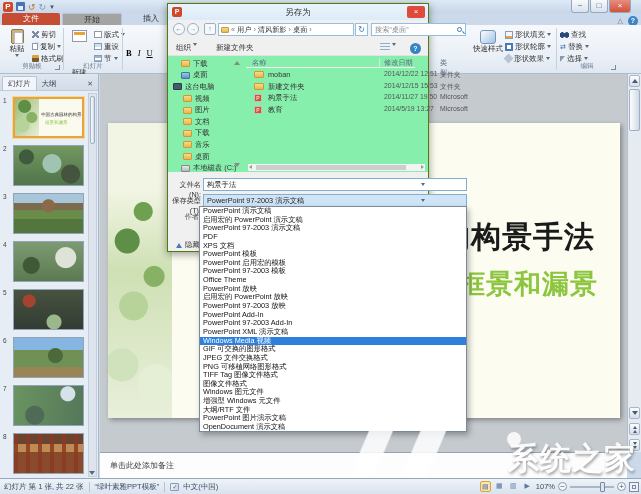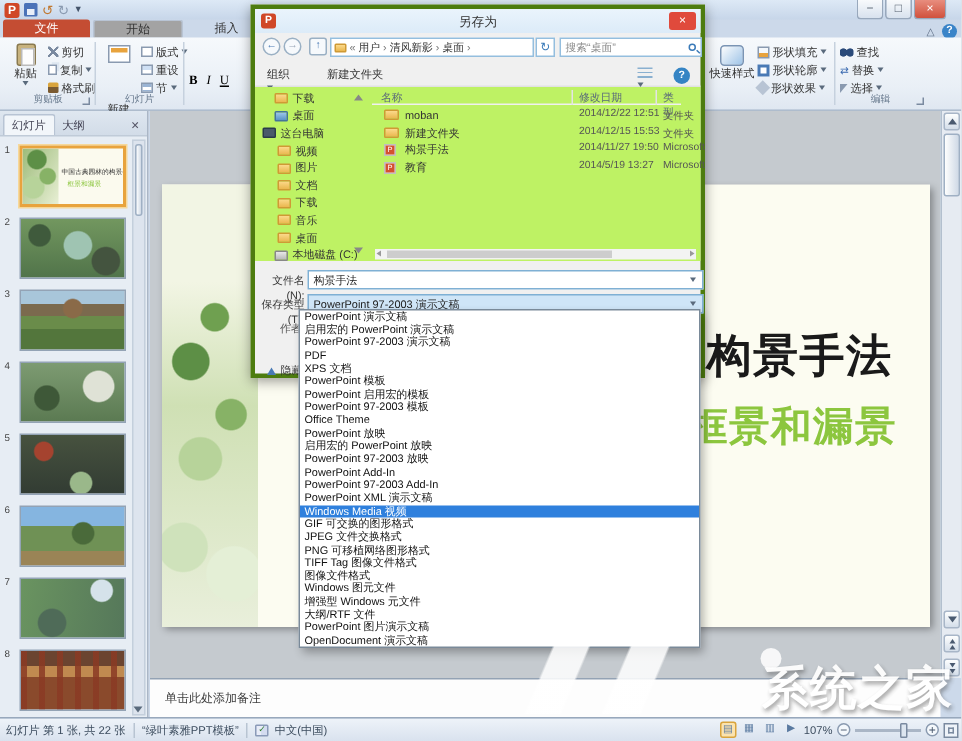--- a/index.html
+++ b/index.html
@@ -112,39 +112,39 @@
 .sb-right{position:absolute;right:2px;top:0;height:15px;display:flex;align-items:center;gap:3px;}
 .view-ic{width:11px;height:11px;font-size:7px;line-height:10px;text-align:center;color:#5a7aa0;}
 .view-ic.sel{background:#fbe3ae;border:1px solid #d9a43c;border-radius:2px;}
 .zoom-btn{width:9px;height:9px;border:1px solid #8a9ab0;border-radius:50%;background:#f4f8fc;font-size:8px;line-height:7px;text-align:center;color:#44546a;}
 .slider-track{width:44px;height:2px;background:#aab6c6;position:relative;}
 .slider-thumb{position:absolute;left:30px;top:-4px;width:5px;height:10px;background:#dde6f0;border:1px solid #7a8aa0;border-radius:1px;}
 .fit-ic{width:10px;height:10px;border:1px solid #7a8aa0;background:#eef3f9;position:relative;}
 .fit-ic:after{content:"";position:absolute;inset:2px;border:1px dashed #7a8aa0;}
 
 
-.dialog{position:absolute;left:167px;top:3px;width:303px;height:249px;background:#f0f0f0;border:3px solid #4d7c0f;box-shadow:0 2px 8px rgba(0,0,0,.4);z-index:10;}
+.dialog{position:absolute;left:167px;top:3px;width:262px;height:249px;background:#f0f0f0;border:1px solid #4d7c0f;box-shadow:0 2px 8px rgba(0,0,0,.4);z-index:10;}
 .dlg-title{position:absolute;left:0;top:0;right:0;height:16px;background:linear-gradient(#eaf4fc,#dcebf8);}
 .dlg-title-text{position:absolute;left:0;right:0;top:3px;text-align:center;font-size:8.5px;color:#333;}
 .dlg-picon{position:absolute;left:4px;top:3px;width:10px;height:10px;background:#d04727;color:#fff;font-size:7px;font-weight:bold;line-height:10px;text-align:center;border-radius:2px;}
 .dlg-close{position:absolute;right:3px;top:2px;width:18px;height:12px;background:#e04a3c;border-radius:2px;color:#fff;font-size:8px;line-height:11px;text-align:center;}
 .dlg-nav{position:absolute;left:0;top:16px;right:0;height:19px;}
 .nav-circle{position:absolute;top:3px;width:12px;height:12px;border:1px solid #9ab0c4;border-radius:50%;font-size:7px;line-height:10px;text-align:center;background:#f6f9fc;}
 .crumb{position:absolute;left:50px;top:3px;width:136px;height:13px;background:#fff;border:1px solid #94bede;display:flex;align-items:center;gap:1px;padding:0 2px;font-size:7.2px;color:#333;overflow:hidden;white-space:nowrap;}
 .crumb-folder{width:8px;height:6px;background:linear-gradient(#fbd98a,#eab74f);border:1px solid #cf9a35;border-radius:1px;flex:0 0 auto;}
 .bc-sep{color:#777;margin:0 1px;}
 .refresh-btn{position:absolute;left:187px;top:3px;width:13px;height:13px;border:1px solid #94bede;background:#fff;font-size:8px;line-height:12px;text-align:center;color:#3a7ab8;}
 .searchbox{position:absolute;left:203px;top:3px;width:95px;height:13px;border:1px solid #94bede;background:#fff;font-size:7.2px;color:#8a8a8a;line-height:12px;padding-left:3px;}
 .search-ic{position:absolute;right:3px;top:3px;width:5px;height:5px;border:1px solid #3a7ab8;border-radius:50%;}
 .search-ic:after{content:"";position:absolute;left:4px;top:4px;width:3px;height:1px;background:#3a7ab8;transform:rotate(45deg);}
 .dlg-toolbar{position:absolute;left:0;top:35px;right:0;height:17px;border-bottom:1px solid #e2e2e2;font-size:7.5px;color:#333;}
-.tb-item{position:absolute;top:4px;display:flex;align-items:flex-start;gap:2px;white-space:nowrap;flex-direction:column;}
+.tb-item{position:absolute;top:4px;display:flex;align-items:flex-start;gap:2px;white-space:nowrap;}
 .viewsel-ic{width:10px;height:8px;background:repeating-linear-gradient(#8ab0d0 0 1px,transparent 1px 3px);}
 .dlg-help{width:11px;height:11px;border-radius:50%;background:#3584c4;color:#fff;font-size:7px;font-weight:bold;text-align:center;line-height:11px;}
-.dlg-body{position:absolute;left:0;top:52px;right:0;height:116px;background:#bef264;}
+.dlg-body{position:absolute;left:0;top:52px;right:0;height:116px;background:#86efac;}
 .sb-tree{position:absolute;left:0;top:0;width:76px;bottom:0;overflow:hidden;padding-top:2px;}
 .sb-item{display:flex;align-items:center;gap:3px;height:11.6px;font-size:7.3px;color:#333;white-space:nowrap;}
 .ind-1{padding-left:13px;}.ind-0{padding-left:5px;}.ind-2{padding-left:15px;text-align:center;}
 .si{width:9px;height:7px;flex:0 0 auto;border-radius:1px;}
 .si-folder-down,.si-folder-video,.si-folder-pic,.si-folder-doc,.si-folder-music,.si-folder-desk{background:linear-gradient(#fbd98a,#eab74f);border:1px solid #cf9a35;}
 .si-desktop{background:linear-gradient(#9ec8ea,#5a94c8);border:1px solid #44749a;}
 .si-computer{background:#4a5a6a;border:1px solid #2a3a4a;}
 .si-drive{background:linear-gradient(#e8e8e8,#b8b8b8);border:1px solid #888;}
 .tree-up{position:absolute;left:66px;top:5px;width:0;height:0;border-left:3px solid transparent;border-right:3px solid transparent;border-bottom:4px solid #888;}
 .tree-dn{position:absolute;left:66px;top:107px;width:0;height:0;border-left:3px solid transparent;border-right:3px solid transparent;border-top:4px solid #888;}

